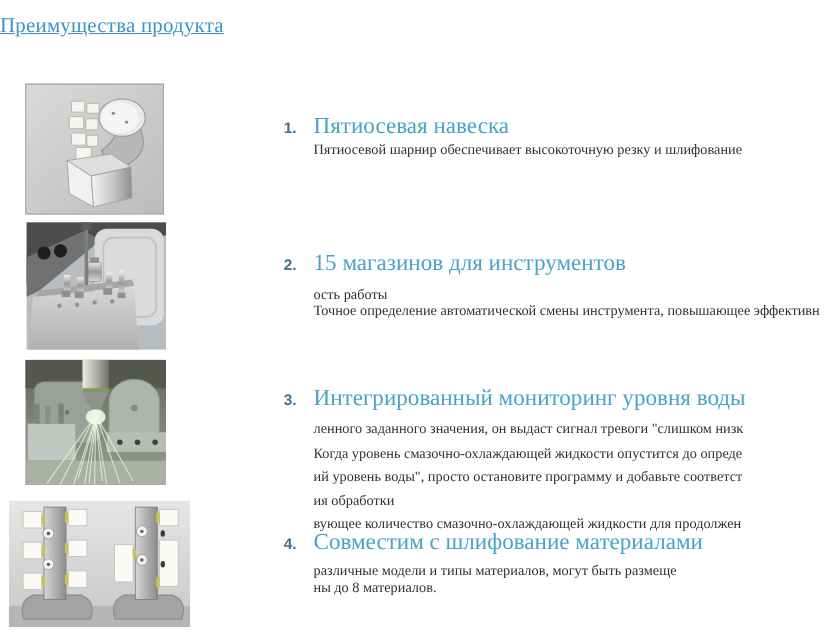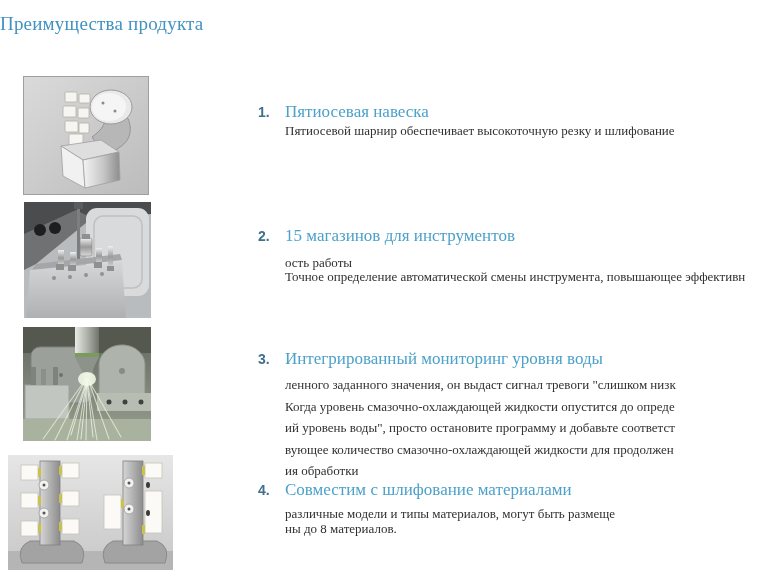--- a/index.html
+++ b/index.html
@@ -2,37 +2,37 @@
 <html style="--c-title: #4193c3; --c-heading: #4ba1c9; --c-number: #40708c; --c-body: #303030;"><head>
 <meta charset="utf-8">
 <style>
   html,body { margin:0; padding:0; background:#fff; }
   .page {
     position:relative; width:762px; height:581px; background:#ffffff;
     font-family:"Liberation Serif", serif; overflow:hidden;
   }
   .title {
     position:absolute; left:0px; top:13px; margin:0;
-    font-size:19px; font-weight:400; color:var(--c-title,#4193c3); letter-spacing:0.2px;
+    font-size:19px; font-weight:400; color:var(--c-title,#4193c3); letter-spacing:0.2px;text-decoration:underline;
   }
   .fig { position:absolute; margin:0; padding:0; }
   .fig svg { display:block; width:100%; height:100%; }
   .fig1 { left:23px; top:76px;  width:126px; height:119px; border:1px solid #9f9f9f; box-sizing:border-box; background:#cccccc; }
   .fig2 { left:24px; top:202px; width:127px; height:116px; }
   .fig3 { left:23px; top:327px; width:128px; height:114px; }
   .fig4 { left:8px;  top:455px; width:165px; height:115px; }
   .sec { position:absolute; left:258px; width:504px; }
   .sec1 { top:102px; } .sec2 { top:226px; } .sec3 { top:349px; } .sec4 { top:480px; }
   .sec-head { display:flex; align-items:baseline; }
   .num {
     flex:0 0 27px; width:27px;
     font-family:"Liberation Sans", sans-serif; font-weight:700;
     font-size:14px; color:var(--c-number,#40708c);
   }
-  .head { font-size:17px; color:var(--c-heading,#4ba1c9); }
+  .head { font-size:21px; color:var(--c-heading,#4ba1c9); }
   .body { padding-left:27px; color:var(--c-body,#303030); font-size:13px; }
   .sec1 .body { margin-top:1px; line-height:15px; }
   .sec2 .body { margin-top:10px; line-height:14px; }
   .sec3 .body { margin-top:5px;  line-height:21.5px; }
   .sec4 .body { margin-top:6px;  line-height:15px; }
   .sec4 .para + .para { margin-top:4px;text-decoration:underline; }
 </style>
 </head>
 <body>
 
@@ -254,22 +254,22 @@
 
   <section class="sec sec3">
     <div class="sec-head">
       <span class="num">3.</span>
       <span class="head">Интегрированный мониторинг уровня воды</span>
     </div>
     <div class="body">
       <div>ленного заданного значения, он выдаст сигнал тревоги "слишком низк</div>
       <div>Когда уровень смазочно-охлаждающей жидкости опустится до опреде</div>
       <div>ий уровень воды", просто остановите программу и добавьте соответст</div>
+      <div>ия обработки</div>
       <div>вующее количество смазочно-охлаждающей жидкости для продолжен</div>
-      <div>ия обработки</div>
     </div>
   </section>
 
   <section class="sec sec4">
     <div class="sec-head">
       <span class="num">4.</span>
       <span class="head">Совместим с шлифование материалами</span>
     </div>
     <div class="body">
       <div class="para">

